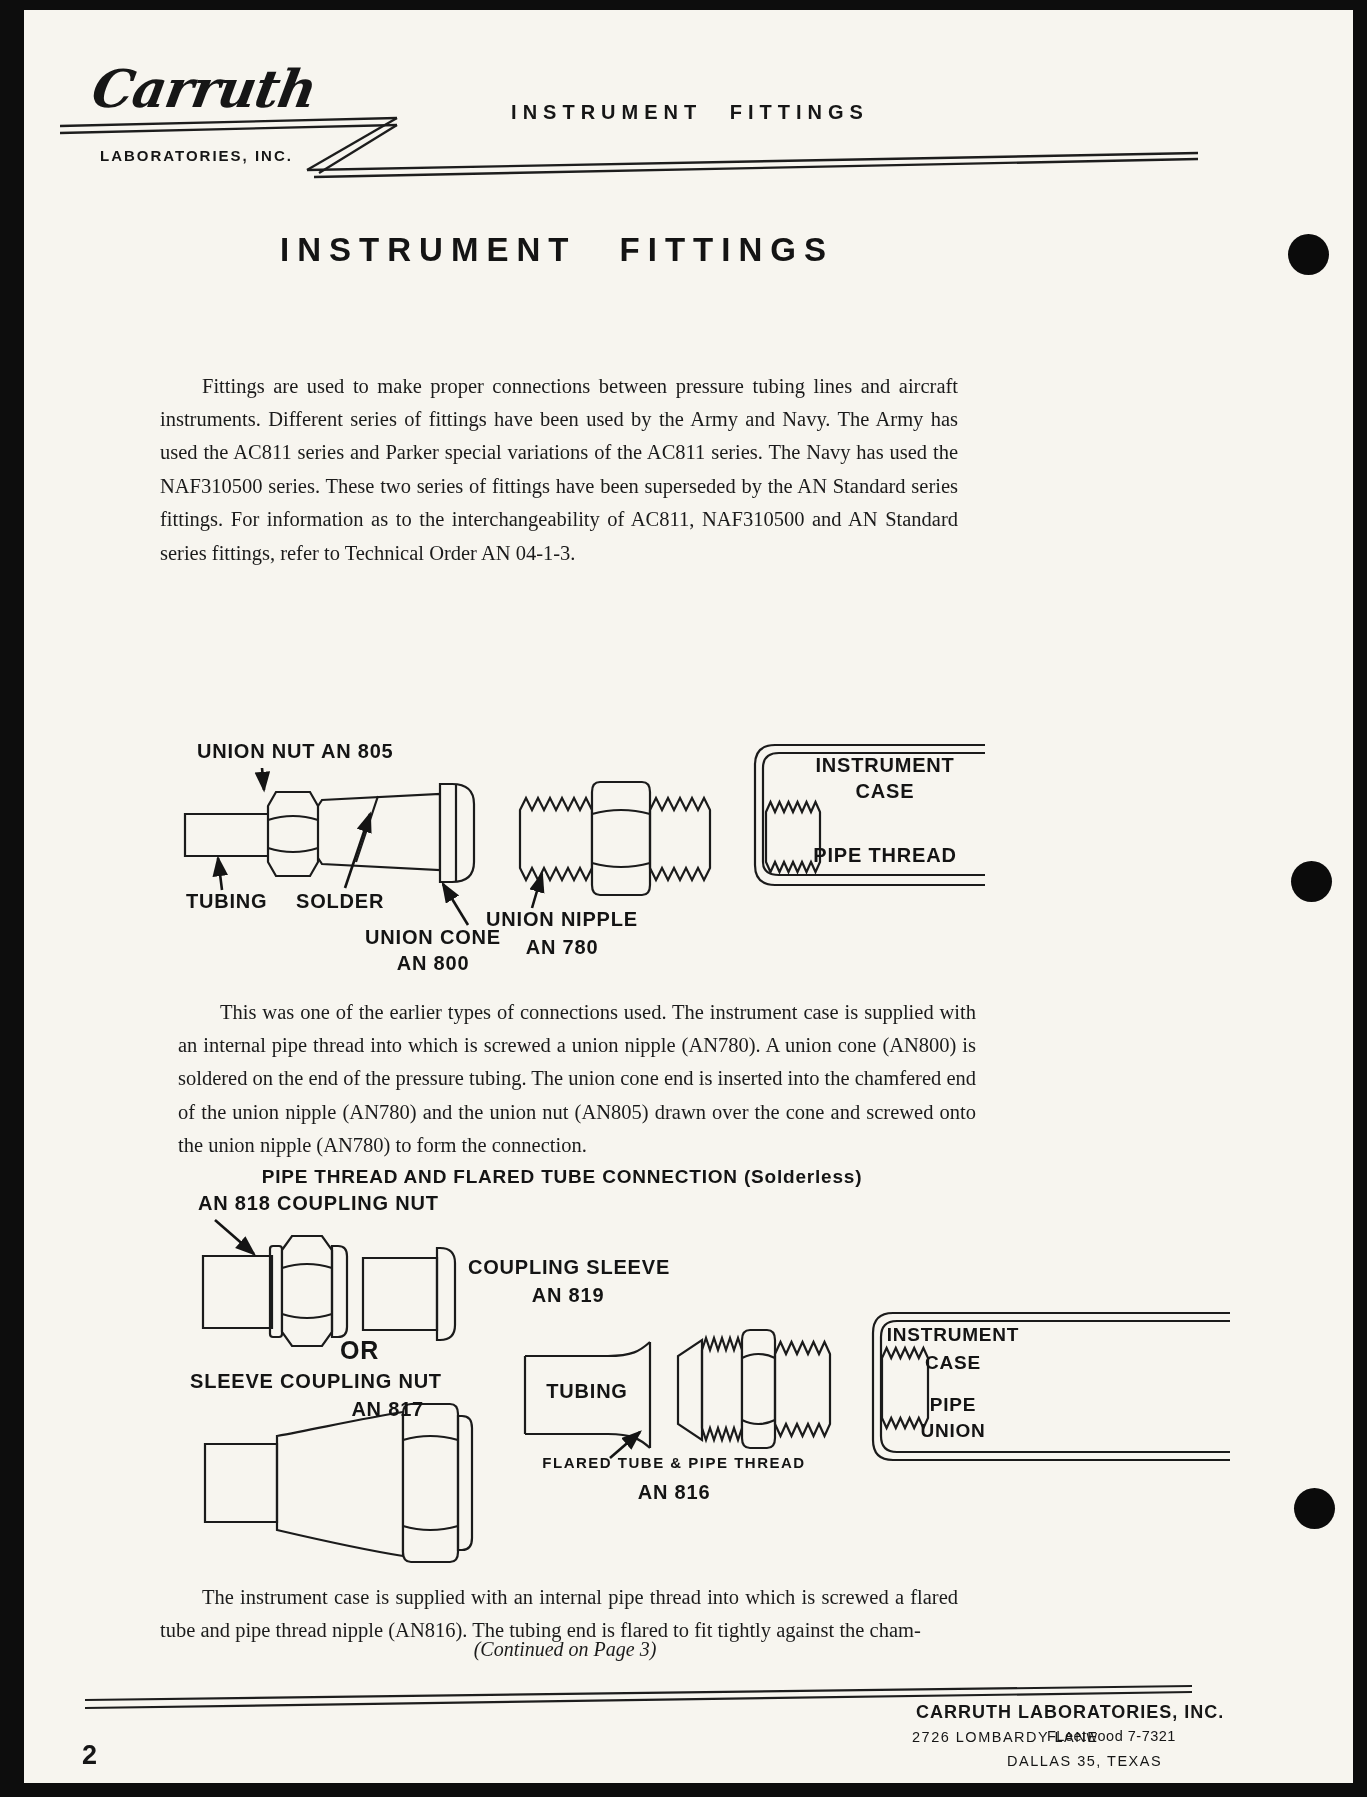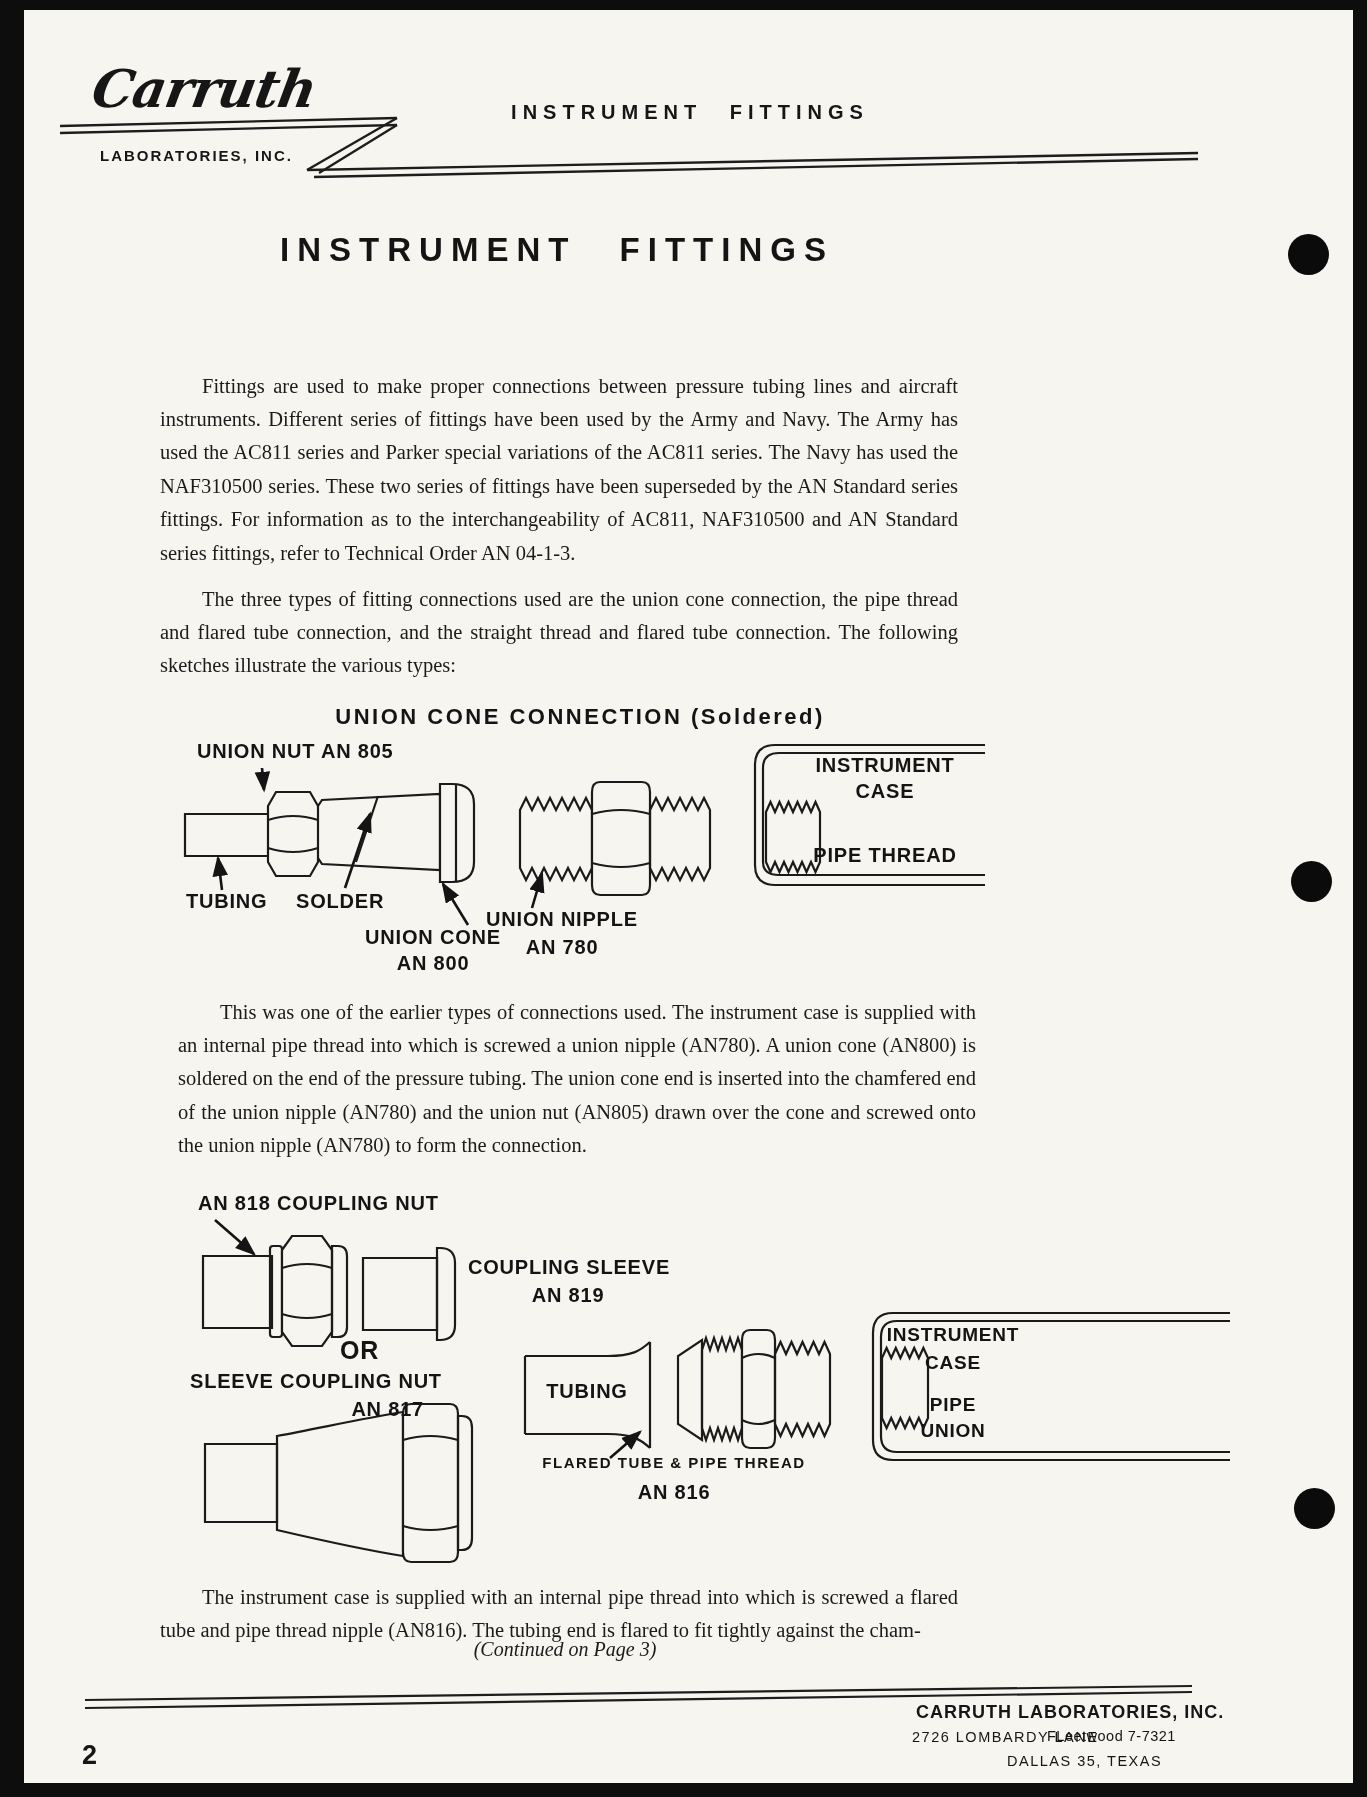--- a/index.html
+++ b/index.html
@@ -79,23 +79,21 @@
       <path d="M397,118 L307,170"></path>
         <path d="M397,125 L319,173"></path>
       <path d="M307,170 L1198,153"></path>
         <path d="M314,177 L1198,159"></path>
     </g>
   </svg>
 
   <div class="main-title">INSTRUMENT FITTINGS</div>
 
   <p class="body-p p1">Fittings are used to make proper connections between pressure tubing lines and aircraft instruments. Different series of fittings have been used by the Army and Navy. The Army has used the AC811 series and Parker special variations of the AC811 series. The Navy has used the NAF310500 series. These two series of fittings have been superseded by the AN Standard series fittings. For information as to the interchangeability of AC811, NAF310500 and AN Standard series fittings, refer to Technical Order AN 04-1-3.</p>
-  <p class="body-p p2">The three types of fitting connections used are the union cone connection, the pipe thread and flared tube connection, and the straight thread and flared tube connection. The following sketches illustrate the various types:</p>
-
-  <div class="lbl d1-title">UNION CONE CONNECTION (Soldered)</div>
+
   <div class="lbl" style="left:197px; top:740px;">UNION NUT AN 805</div>
 
   <svg class="dg-svg" style="left:170px; top:740px;" width="1180" height="250" viewBox="0 0 1180 250">
     <defs>
       <marker id="ah" markerWidth="9" markerHeight="8" refX="7" refY="3" orient="auto">
         <path d="M0,0 L8,3 L0,6 Z" fill="#141414"></path>
       </marker>
     </defs>
     <g stroke="#1b1b1b" stroke-width="2.2" fill="none">
 
@@ -135,20 +133,21 @@
   <div class="lbl ctr" style="left:333px; top:926px; width:200px;">UNION CONE</div>
   <div class="lbl ctr" style="left:333px; top:952px; width:200px;">AN 800</div>
   <div class="lbl ctr" style="left:462px; top:908px; width:200px;">UNION NIPPLE</div>
   <div class="lbl ctr" style="left:462px; top:936px; width:200px;">AN 780</div>
   <div class="lbl ctr" style="left:785px; top:754px; width:200px;">INSTRUMENT</div>
   <div class="lbl ctr" style="left:785px; top:780px; width:200px;">CASE</div>
   <div class="lbl ctr" style="left:785px; top:844px; width:200px;">PIPE THREAD</div>
 
   <p class="body-p p3">This was one of the earlier types of connections used. The instrument case is supplied with an internal pipe thread into which is screwed a union nipple (AN780). A union cone (AN800) is soldered on the end of the pressure tubing. The union cone end is inserted into the chamfered end of the union nipple (AN780) and the union nut (AN805) drawn over the cone and screwed onto the union nipple (AN780) to form the connection.</p>
 
+  <div class="lbl d2-title">PIPE THREAD AND FLARED TUBE CONNECTION (Solderless)</div>
   <div class="lbl" style="left:198px; top:1192px;">AN 818 COUPLING NUT</div>
 
   <svg class="dg-svg" style="left:170px; top:1190px;" width="1180" height="390" viewBox="0 0 1180 390">
     <g stroke="#1b1b1b" stroke-width="2.2" fill="none">
 
       <rect x="33" y="66" width="69" height="72"></rect>
       <rect x="100" y="56" width="12" height="91" rx="3"></rect>
       <path d="M112,60 L122,46 L152,46 L162,60 L162,142 L152,156 L122,156 L112,142 Z" fill="#f7f5ef"></path>
       <path d="M112,78 Q137,70 162,78"></path>
         <path d="M112,124 Q137,132 162,124"></path>

